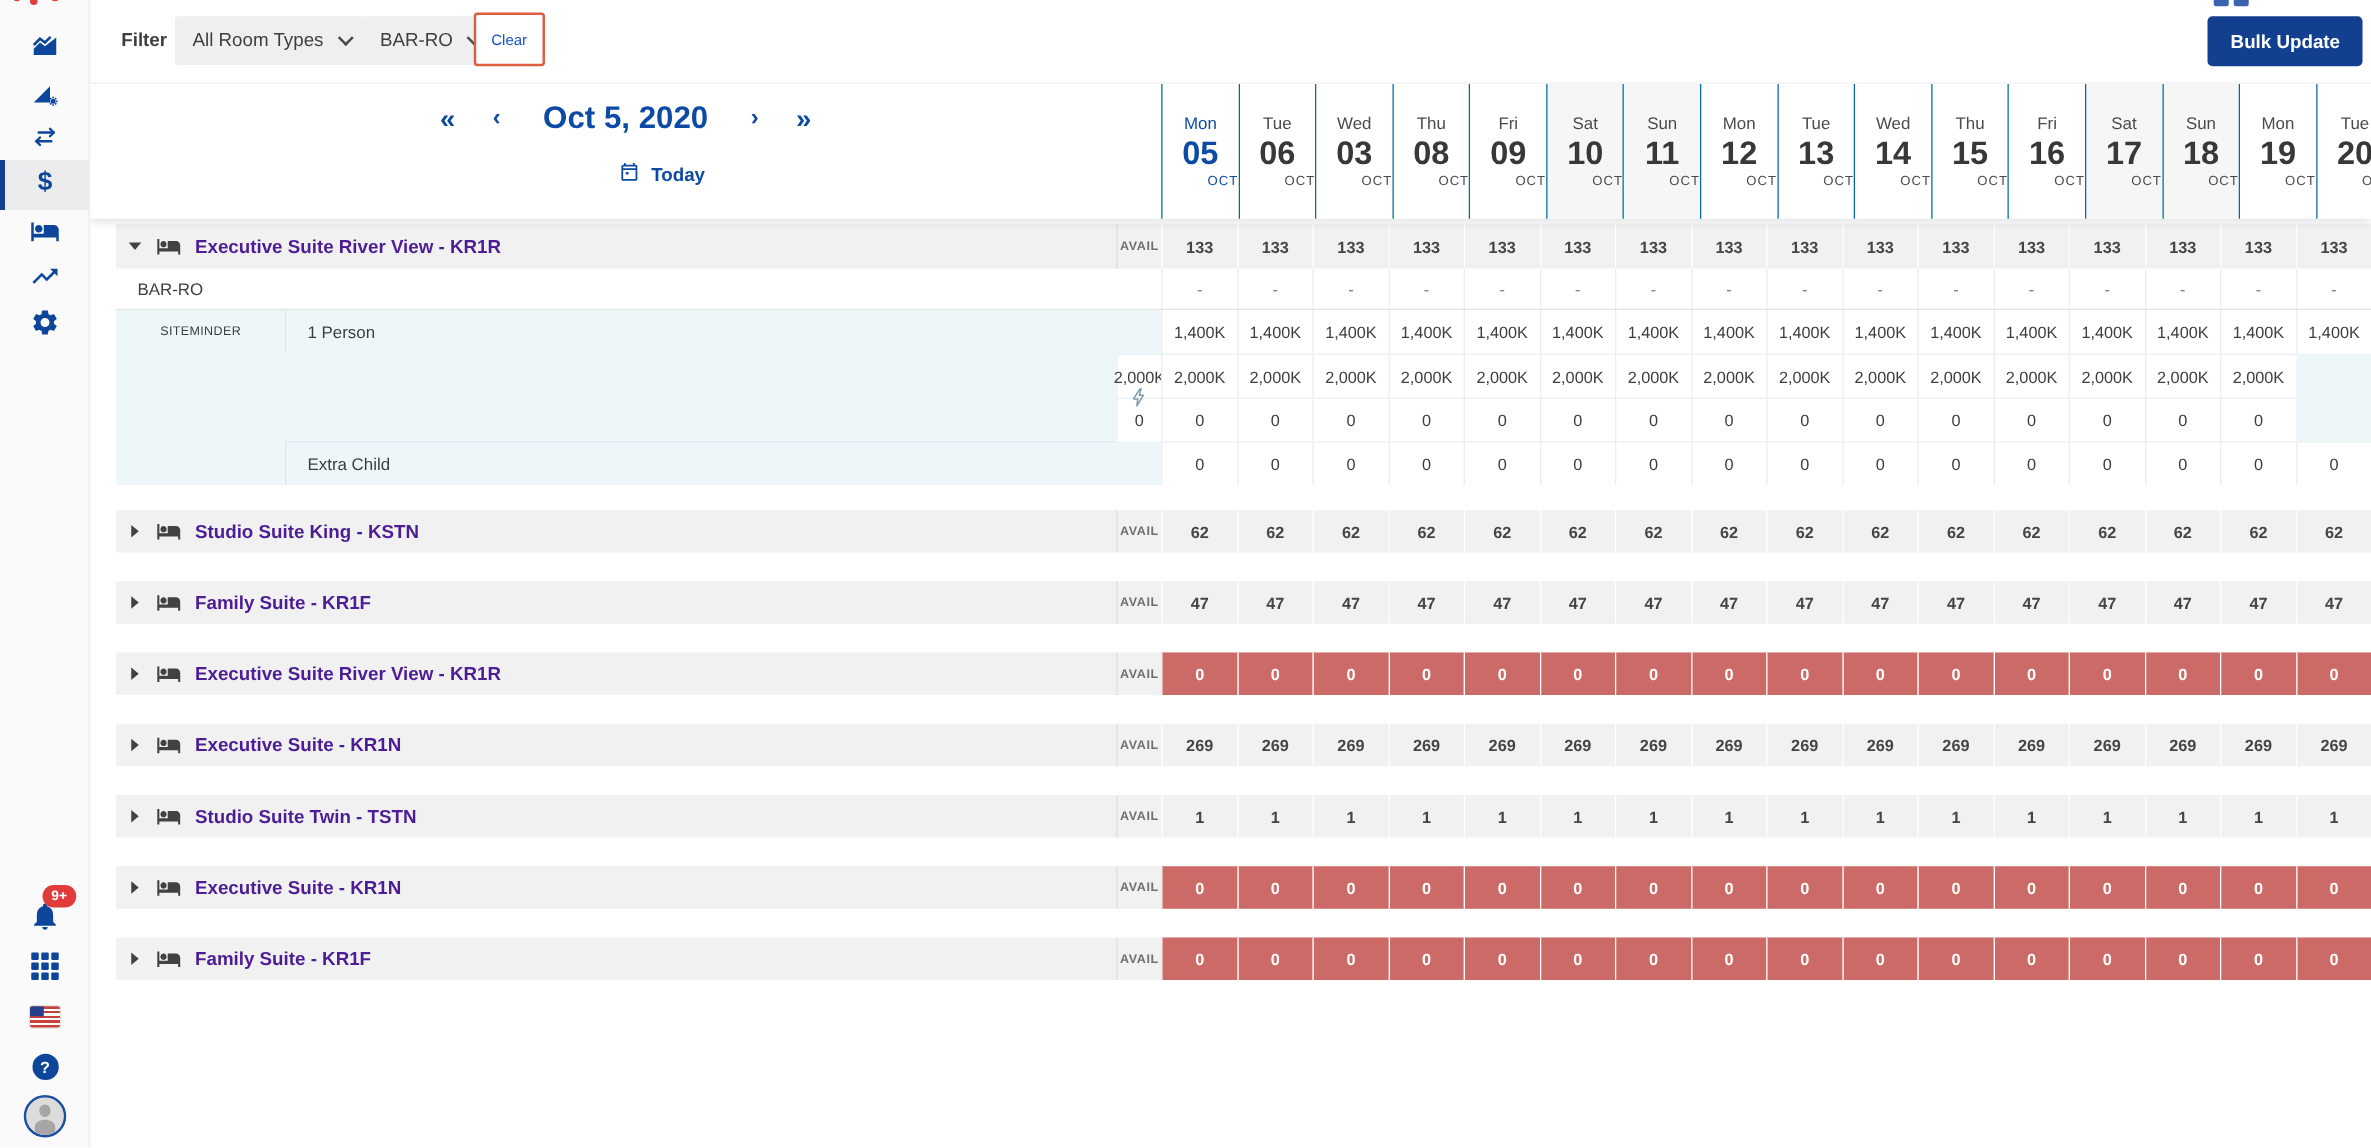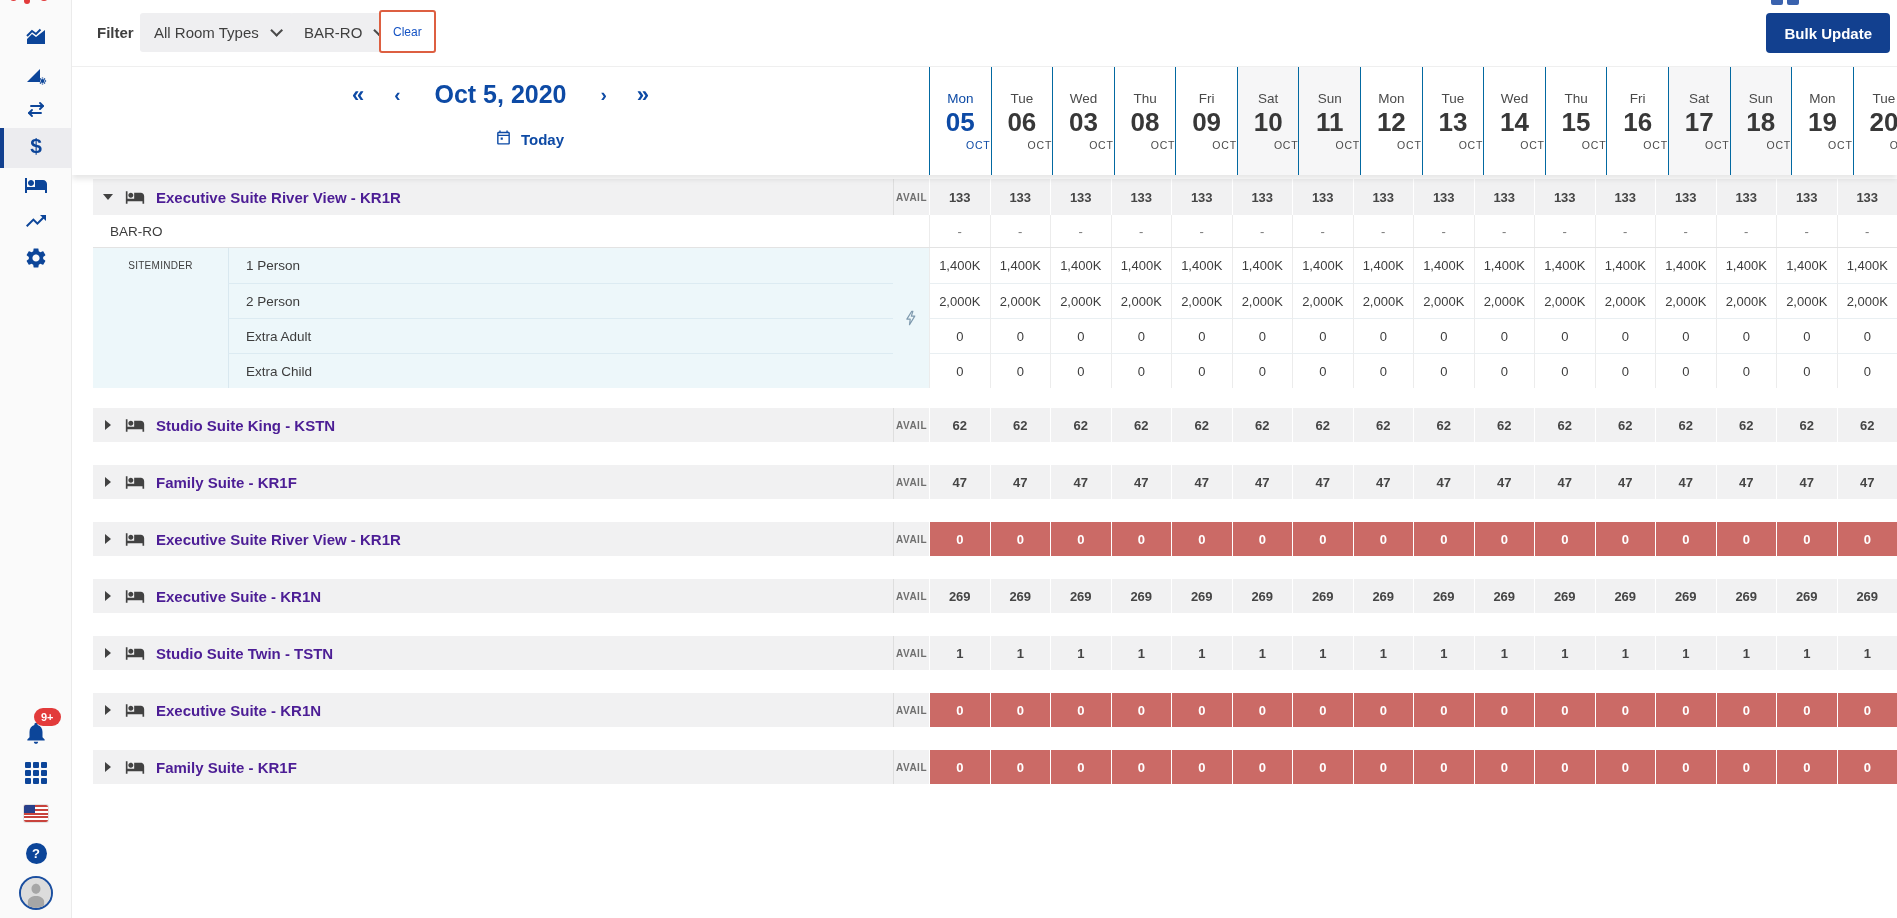--- a/index.html
+++ b/index.html
@@ -454,21 +454,20 @@
             <div class="rate-cell">1,400K</div>
 
             <div class="rate-cell">1,400K</div>
 
             <div class="rate-cell">1,400K</div>
 
         </div>
 
         <div class="ch-row">
           <div class="ch-spacer"></div>
-          <div class="occ-label">2 Person</div>
           <div class="ch-avail"></div>
 
             <div class="rate-cell">2,000K</div>
 
             <div class="rate-cell">2,000K</div>
 
             <div class="rate-cell">2,000K</div>
 
             <div class="rate-cell">2,000K</div>
 
@@ -493,21 +492,20 @@
             <div class="rate-cell">2,000K</div>
 
             <div class="rate-cell">2,000K</div>
 
             <div class="rate-cell">2,000K</div>
 
         </div>
 
         <div class="ch-row">
           <div class="ch-spacer"></div>
-          <div class="occ-label">Extra Adult</div>
           <div class="ch-avail"></div>
 
             <div class="rate-cell">0</div>
 
             <div class="rate-cell">0</div>
 
             <div class="rate-cell">0</div>
 
             <div class="rate-cell">0</div>
 

